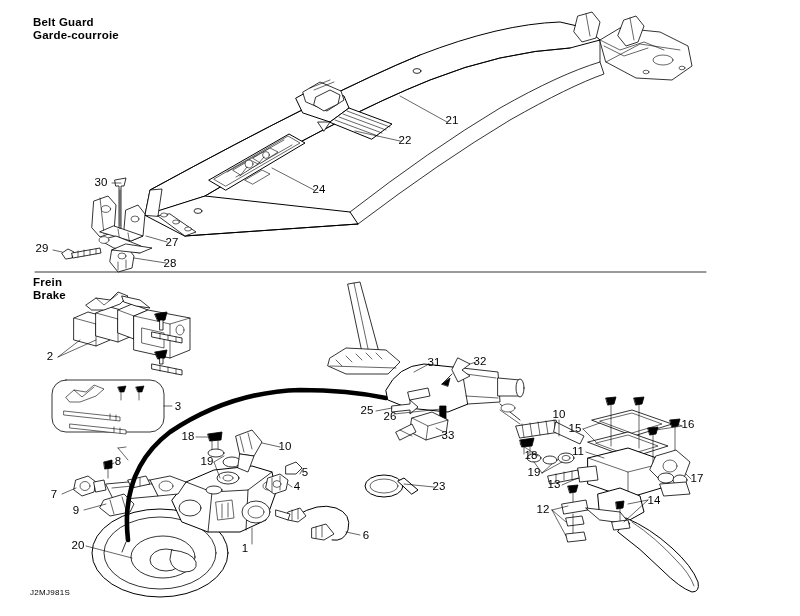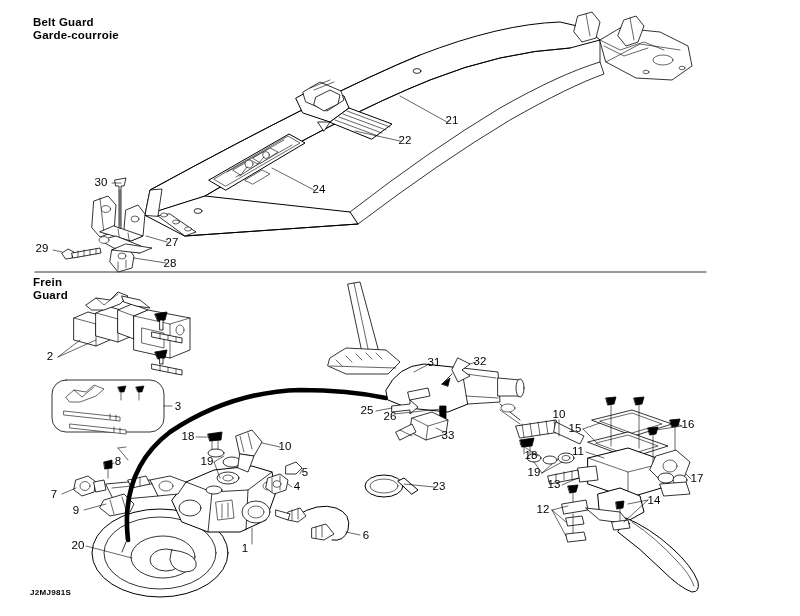--- a/index.html
+++ b/index.html
@@ -2,21 +2,21 @@
 <html><head>
 <meta charset="utf-8">
 <style>
   html,body{margin:0;padding:0;background:#ffffff;}
   body{width:800px;height:616px;overflow:hidden;
        font-family:"Liberation Sans", sans-serif;color:#000;}
   #page{position:relative;width:800px;height:468px;background:#fff;padding-left:28px;}
   .secttl{position:absolute;font-weight:bold;font-size:11.5px;line-height:13px;letter-spacing:.2px;}
   #belt-title{left:33px;top:16px;}
   #brake-title{left:33px;top:276px;}
-  #partcode{position:absolute;left:30px;top:588px;font-size:8px;letter-spacing:.3px;font-weight:bold;}
+  #partcode{position:absolute;left:30px;top:588px;font-size:8px;letter-spacing:.3px;}
   svg{position:absolute;left:0;top:0;}
   .ln{stroke:#000;fill:none;stroke-linecap:round;stroke-linejoin:round;}
   .t1{stroke-width:1;}
   .t08{stroke-width:.8;}
   .t06{stroke-width:.6;}
   .t45{stroke-width:4.6;}
   .fw{fill:#fff;}
   .fk{fill:#000;}
   .cal{font-family:"Liberation Sans",sans-serif;font-size:11.5px;fill:#000;}
 </style>
@@ -25,21 +25,21 @@
 
 <div id="page">
 
   <div class="secttl" id="belt-title">
     <div>Belt Guard</div>
     <div>Garde-courroie</div>
   </div>
 
   <div class="secttl" id="brake-title">
     <div>Frein</div>
-    <div>Guard</div>
+    <div>Brake</div>
   </div>
 
   <div id="partcode">J2MJ981S</div>
 
   <svg width="800" height="616" viewBox="0 0 800 616">
 
     <line class="ln t08" x1="35" y1="272" x2="706" y2="272"></line>
 
     <g>
 

